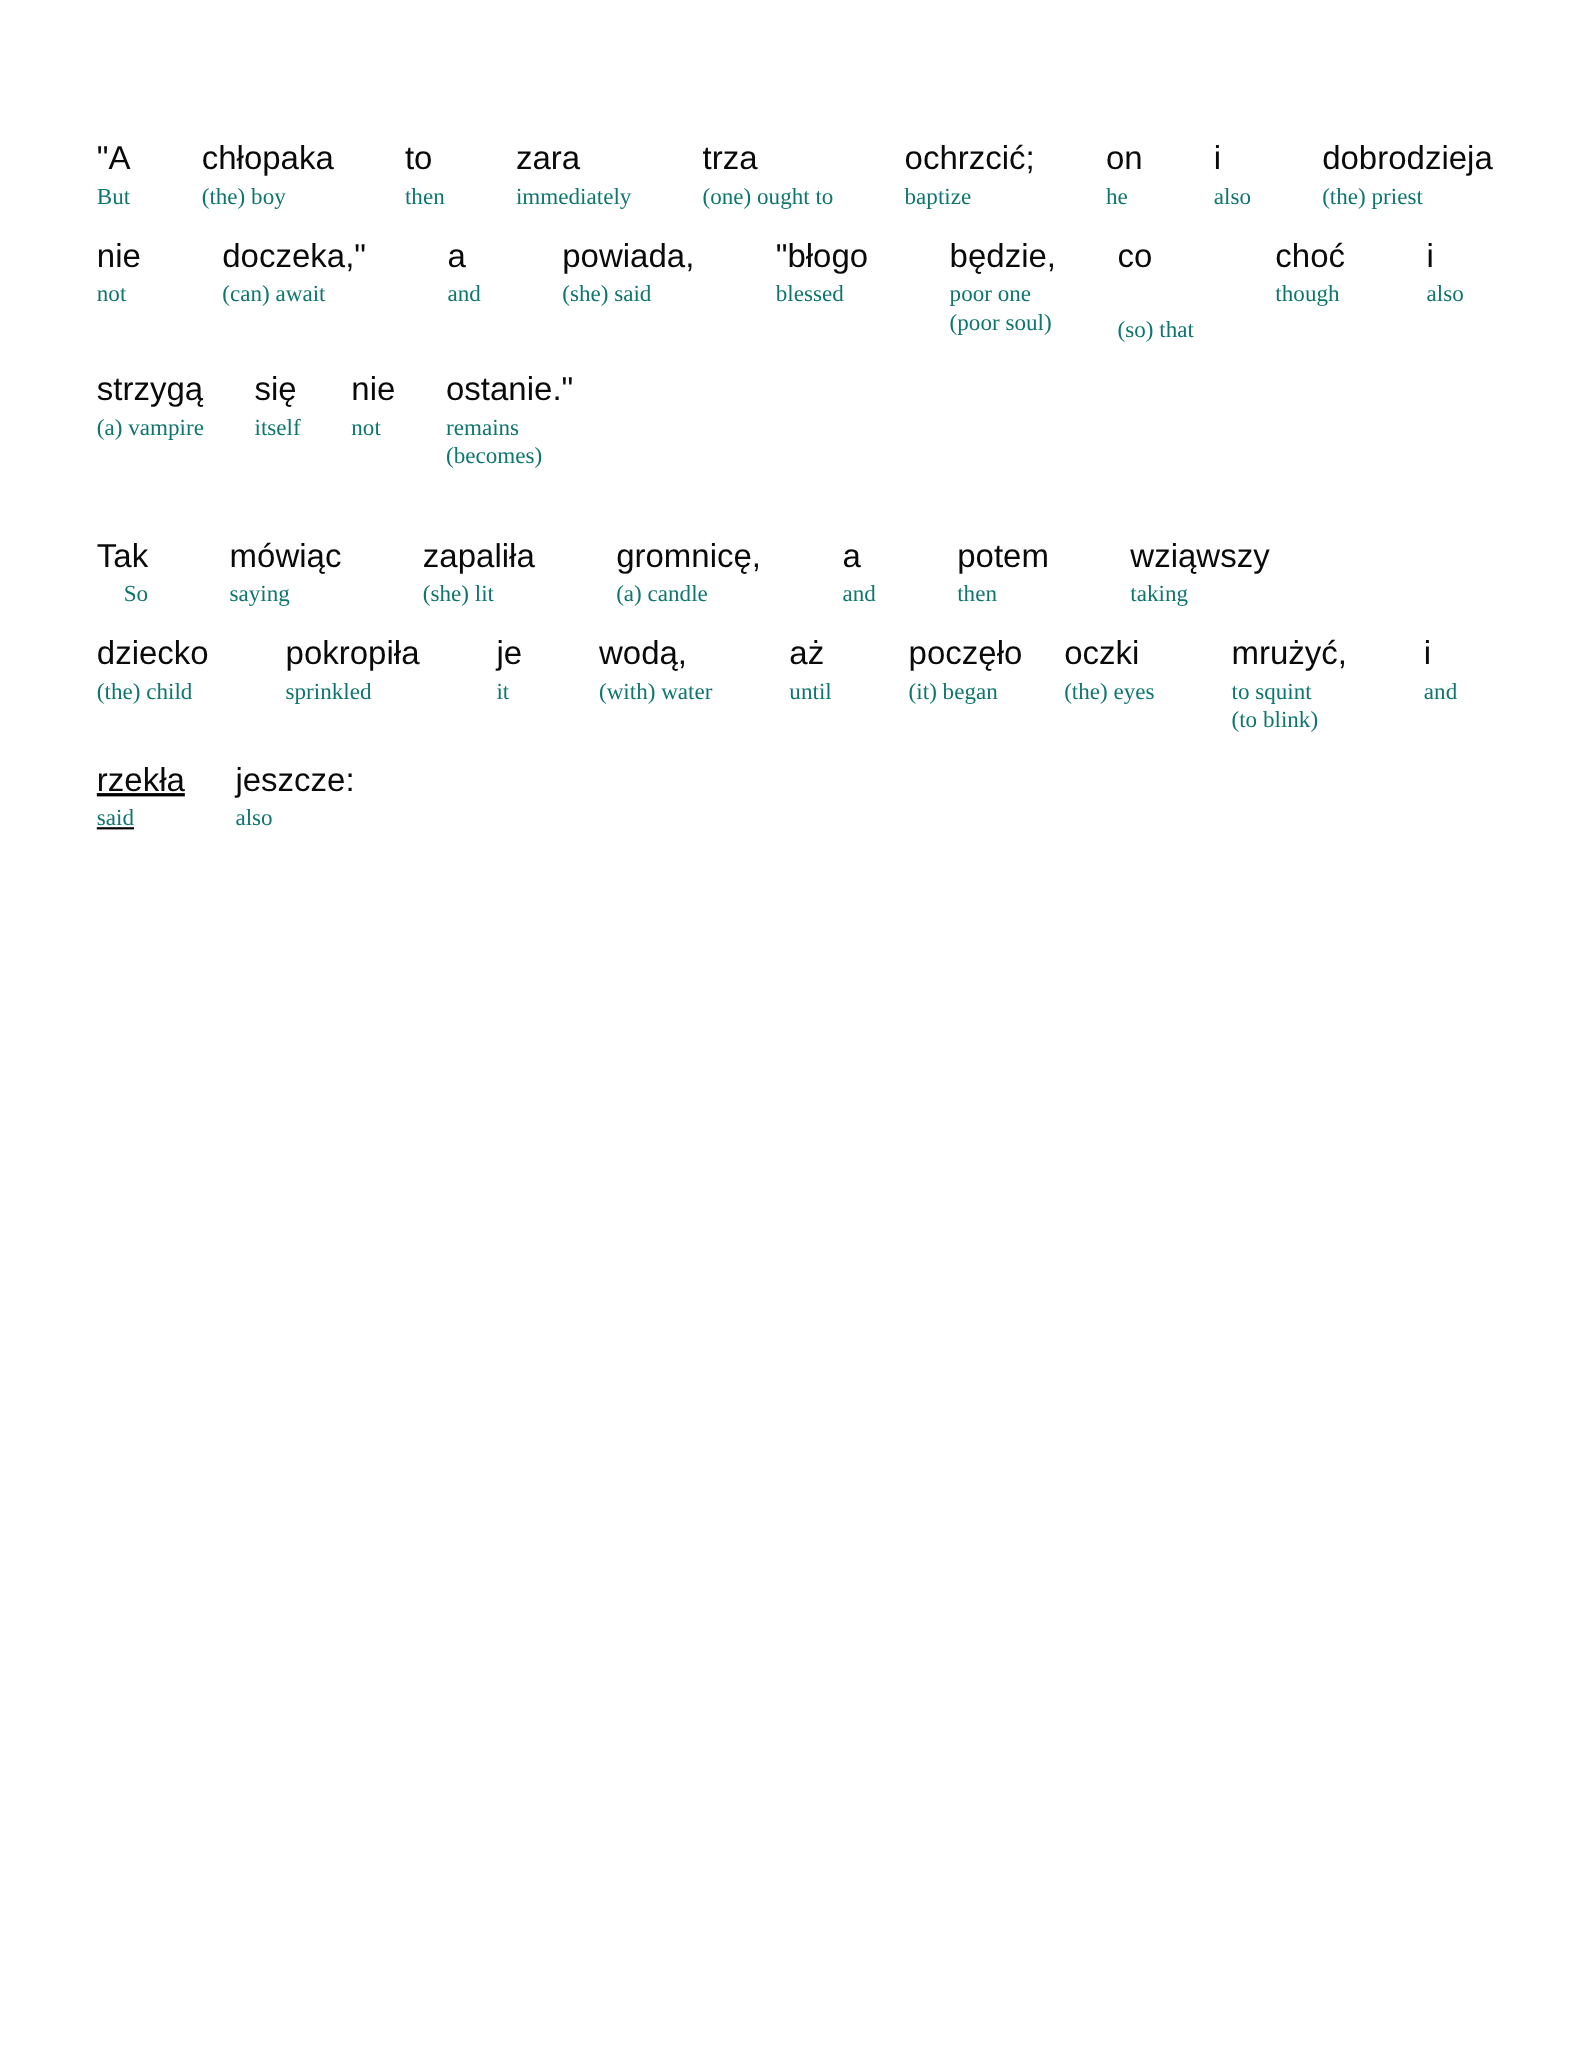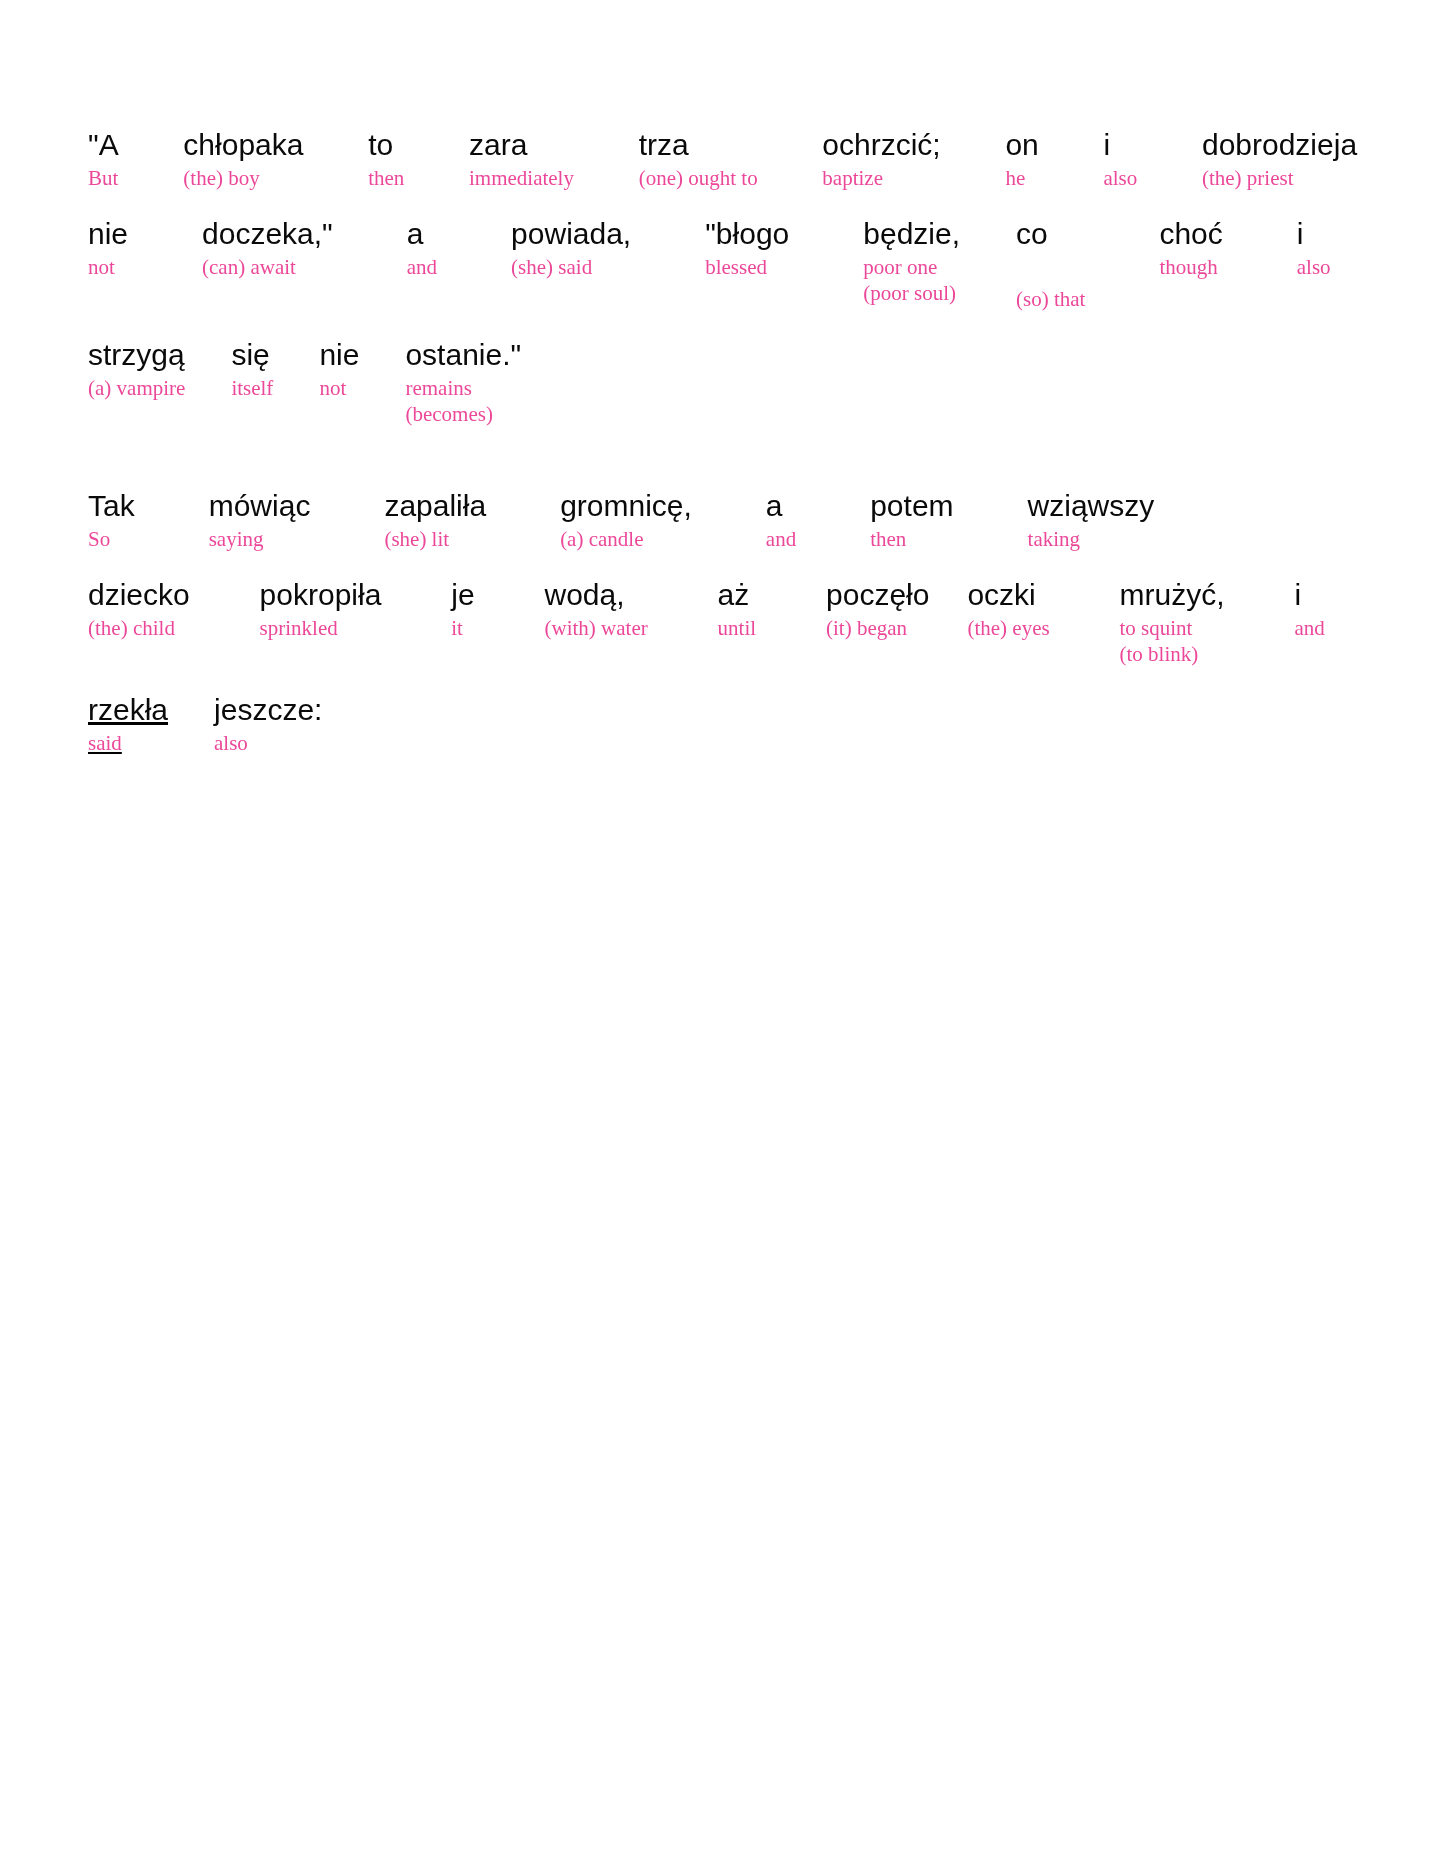--- a/index.html
+++ b/index.html
@@ -57,21 +57,21 @@
     font-family: "Liberation Sans", sans-serif;
     font-size: 30px;
     line-height: 34px;
     color: #0a0a0a;
     white-space: pre;
   }
   .tgt {
     font-family: "Liberation Serif", serif;
     font-size: 21px;
     line-height: 26px;
-    color: #ec4899;
+    color: #0f766e;
     white-space: pre;
     margin-top: 3px;
   }
   .tgt .alt { display: block; }
 </style>
 </head>
 <body>
 
 <div class="page">
 
@@ -168,21 +168,21 @@
             <div class="tgt">not</div>
           </div>
           <div class="pair" style="margin-right: 0px;">
             <div class="src">ostanie."</div>
             <div class="tgt">remains<span class="alt">(becomes)</span></div>
           </div>
         </div>
       </div>
       <div class="stanza gap-lg" style="margin-top: 62px;">
         <div class="glossline">
-          <div class="pair" style="margin-right: 74px;">
+          <div class="pair" style="margin-right: 74px; align-items: flex-end;">
             <div class="src">Tak</div>
             <div class="tgt">So</div>
           </div>
           <div class="pair" style="margin-right: 74px;">
             <div class="src">mówiąc</div>
             <div class="tgt">saying</div>
           </div>
           <div class="pair" style="margin-right: 74px;">
             <div class="src">zapaliła</div>
             <div class="tgt">(she) lit</div>

